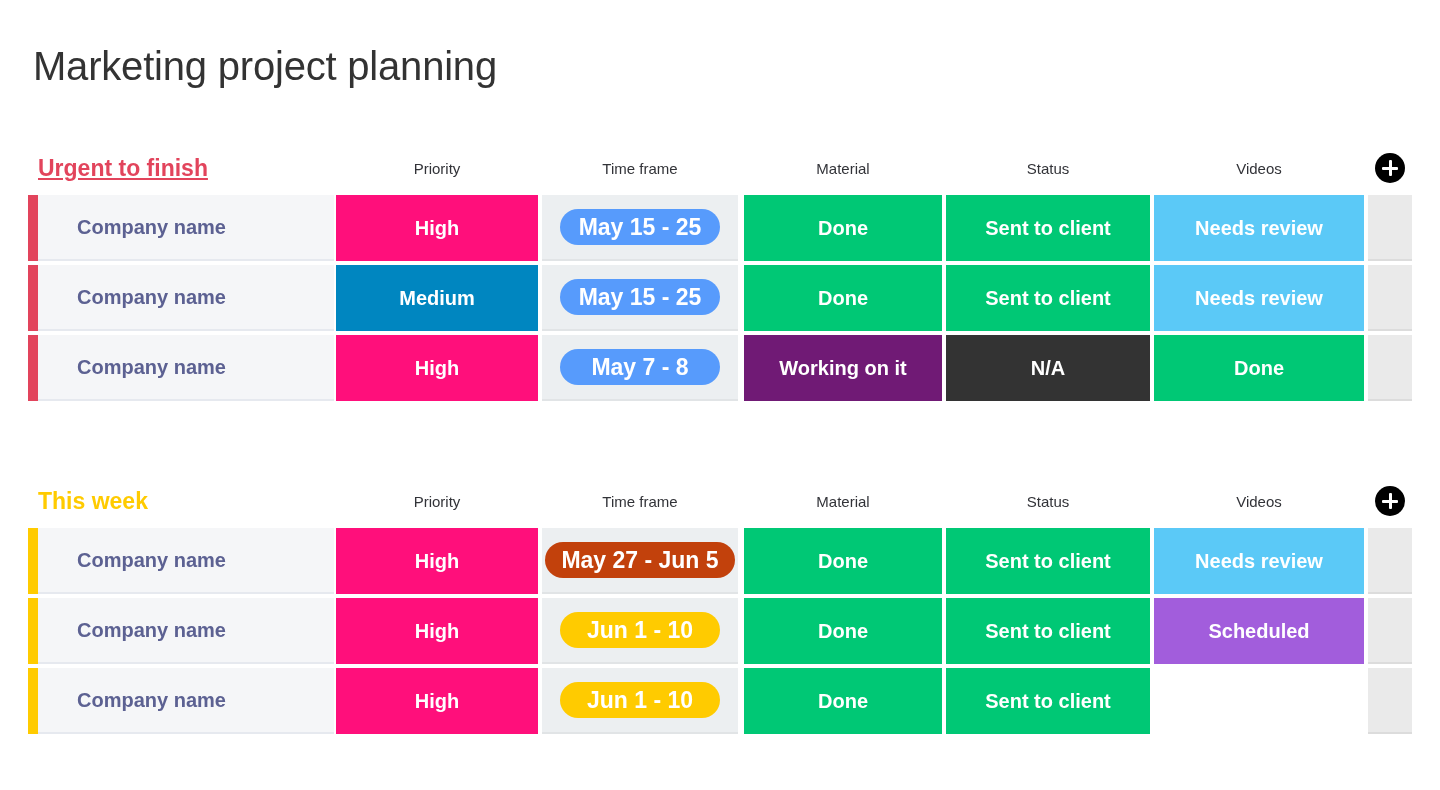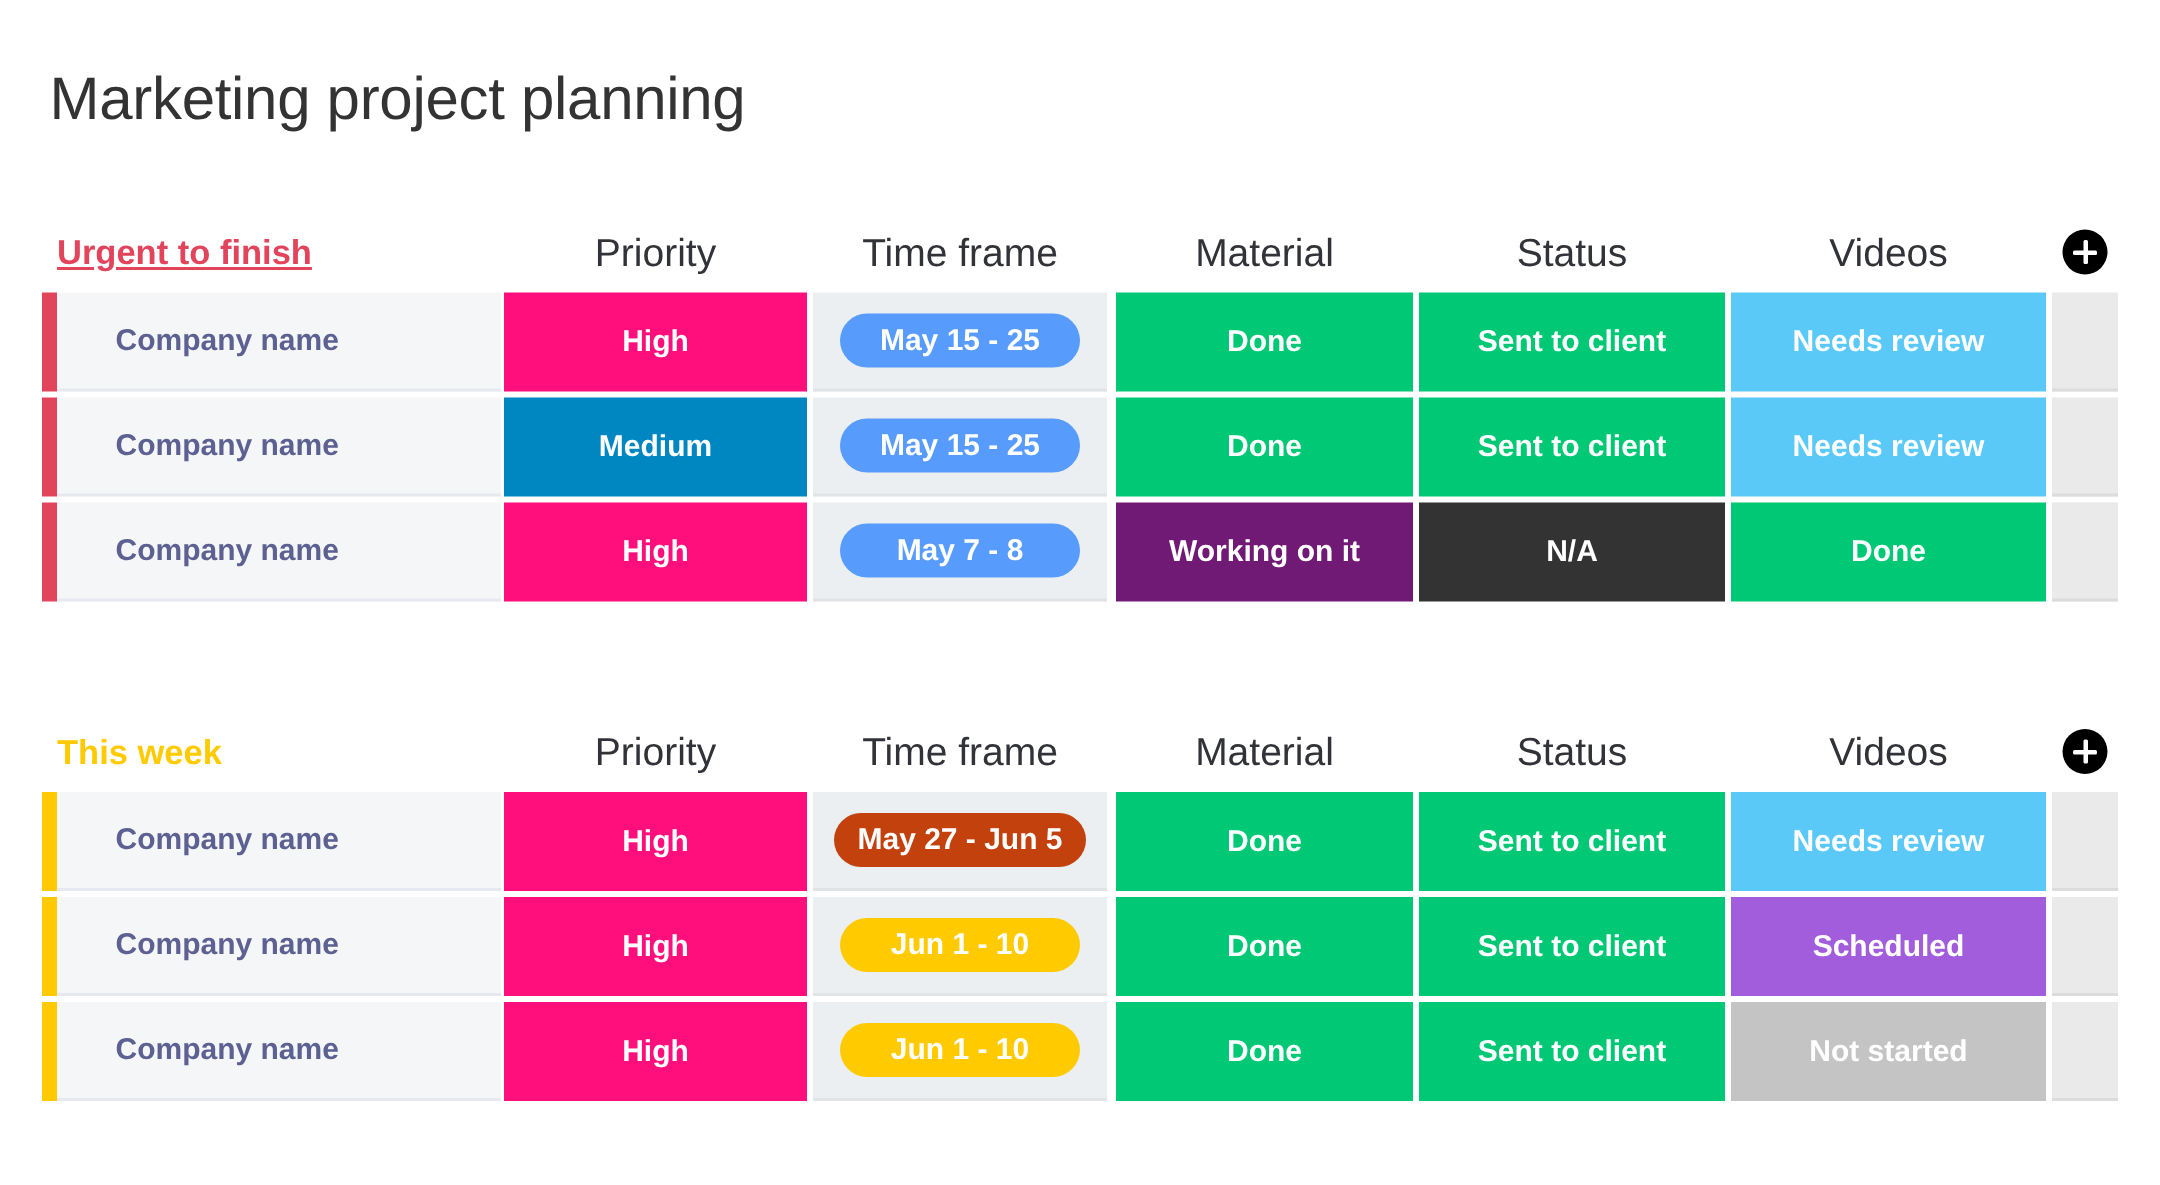--- a/index.html
+++ b/index.html
@@ -58,21 +58,21 @@
     font-weight: bold;
     line-height: 30px;
     white-space: nowrap;
   }
   .group-title.red    { color: #e2445c; text-decoration: underline; }
   .group-title.yellow { color: #ffcb00; }
 
   .col-header {
     position: absolute;
     top: 11px;
-    font-size: 26px;
+    font-size: 15px;
     font-weight: 400;
     color: #323338;
     text-align: center;
     line-height: 29px;
     white-space: nowrap;
   }
   .col-header.c-priority { left: 336px; width: 202px; }
   .col-header.c-time     { left: 542px; width: 196px; }
   .col-header.c-material { left: 744px; width: 198px; }
   .col-header.c-status   { left: 946px; width: 204px; }
@@ -157,21 +157,21 @@
   .cell.trailing { left: 1368px; width: 44px; background: #eaeaea; border-bottom: 2px solid #dcdcdc; }
 
   .pill {
     display: inline-flex;
     align-items: center;
     justify-content: center;
     height: 36px;
     min-width: 160px;
     padding: 0 16px;
     border-radius: 18px;
-    font-size: 20px;
+    font-size: 23px;
     font-weight: bold;
     color: #ffffff;
     box-sizing: border-box;
     white-space: nowrap;
   }
 </style>
 </head>
 <body>
 
 <div class="board">
@@ -270,21 +270,20 @@
 
       <div class="row">
         <div class="row-color-bar" style="background: rgb(255, 203, 0);"></div>
         <div class="cell name">Company name</div>
         <div class="cell priority" style="background: rgb(255, 15, 123);">High</div>
         <div class="cell time">
             <span class="pill" style="background: rgb(255, 203, 0);">Jun 1 - 10</span>
           </div>
         <div class="cell material" style="background: rgb(0, 200, 117);">Done</div>
         <div class="cell status" style="background: rgb(0, 200, 117);">Sent to client</div>
-        <div class="cell videos" style="background: rgb(196, 196, 196);">Not started</div>
         <div class="cell trailing"></div>
       </div>
 
     </div>
   </div>
 
   <button class="add-column-button" style="top:153px" aria-label="add column"></button>
   <button class="add-column-button" style="top:486px" aria-label="add column"></button>
 
 </div>

